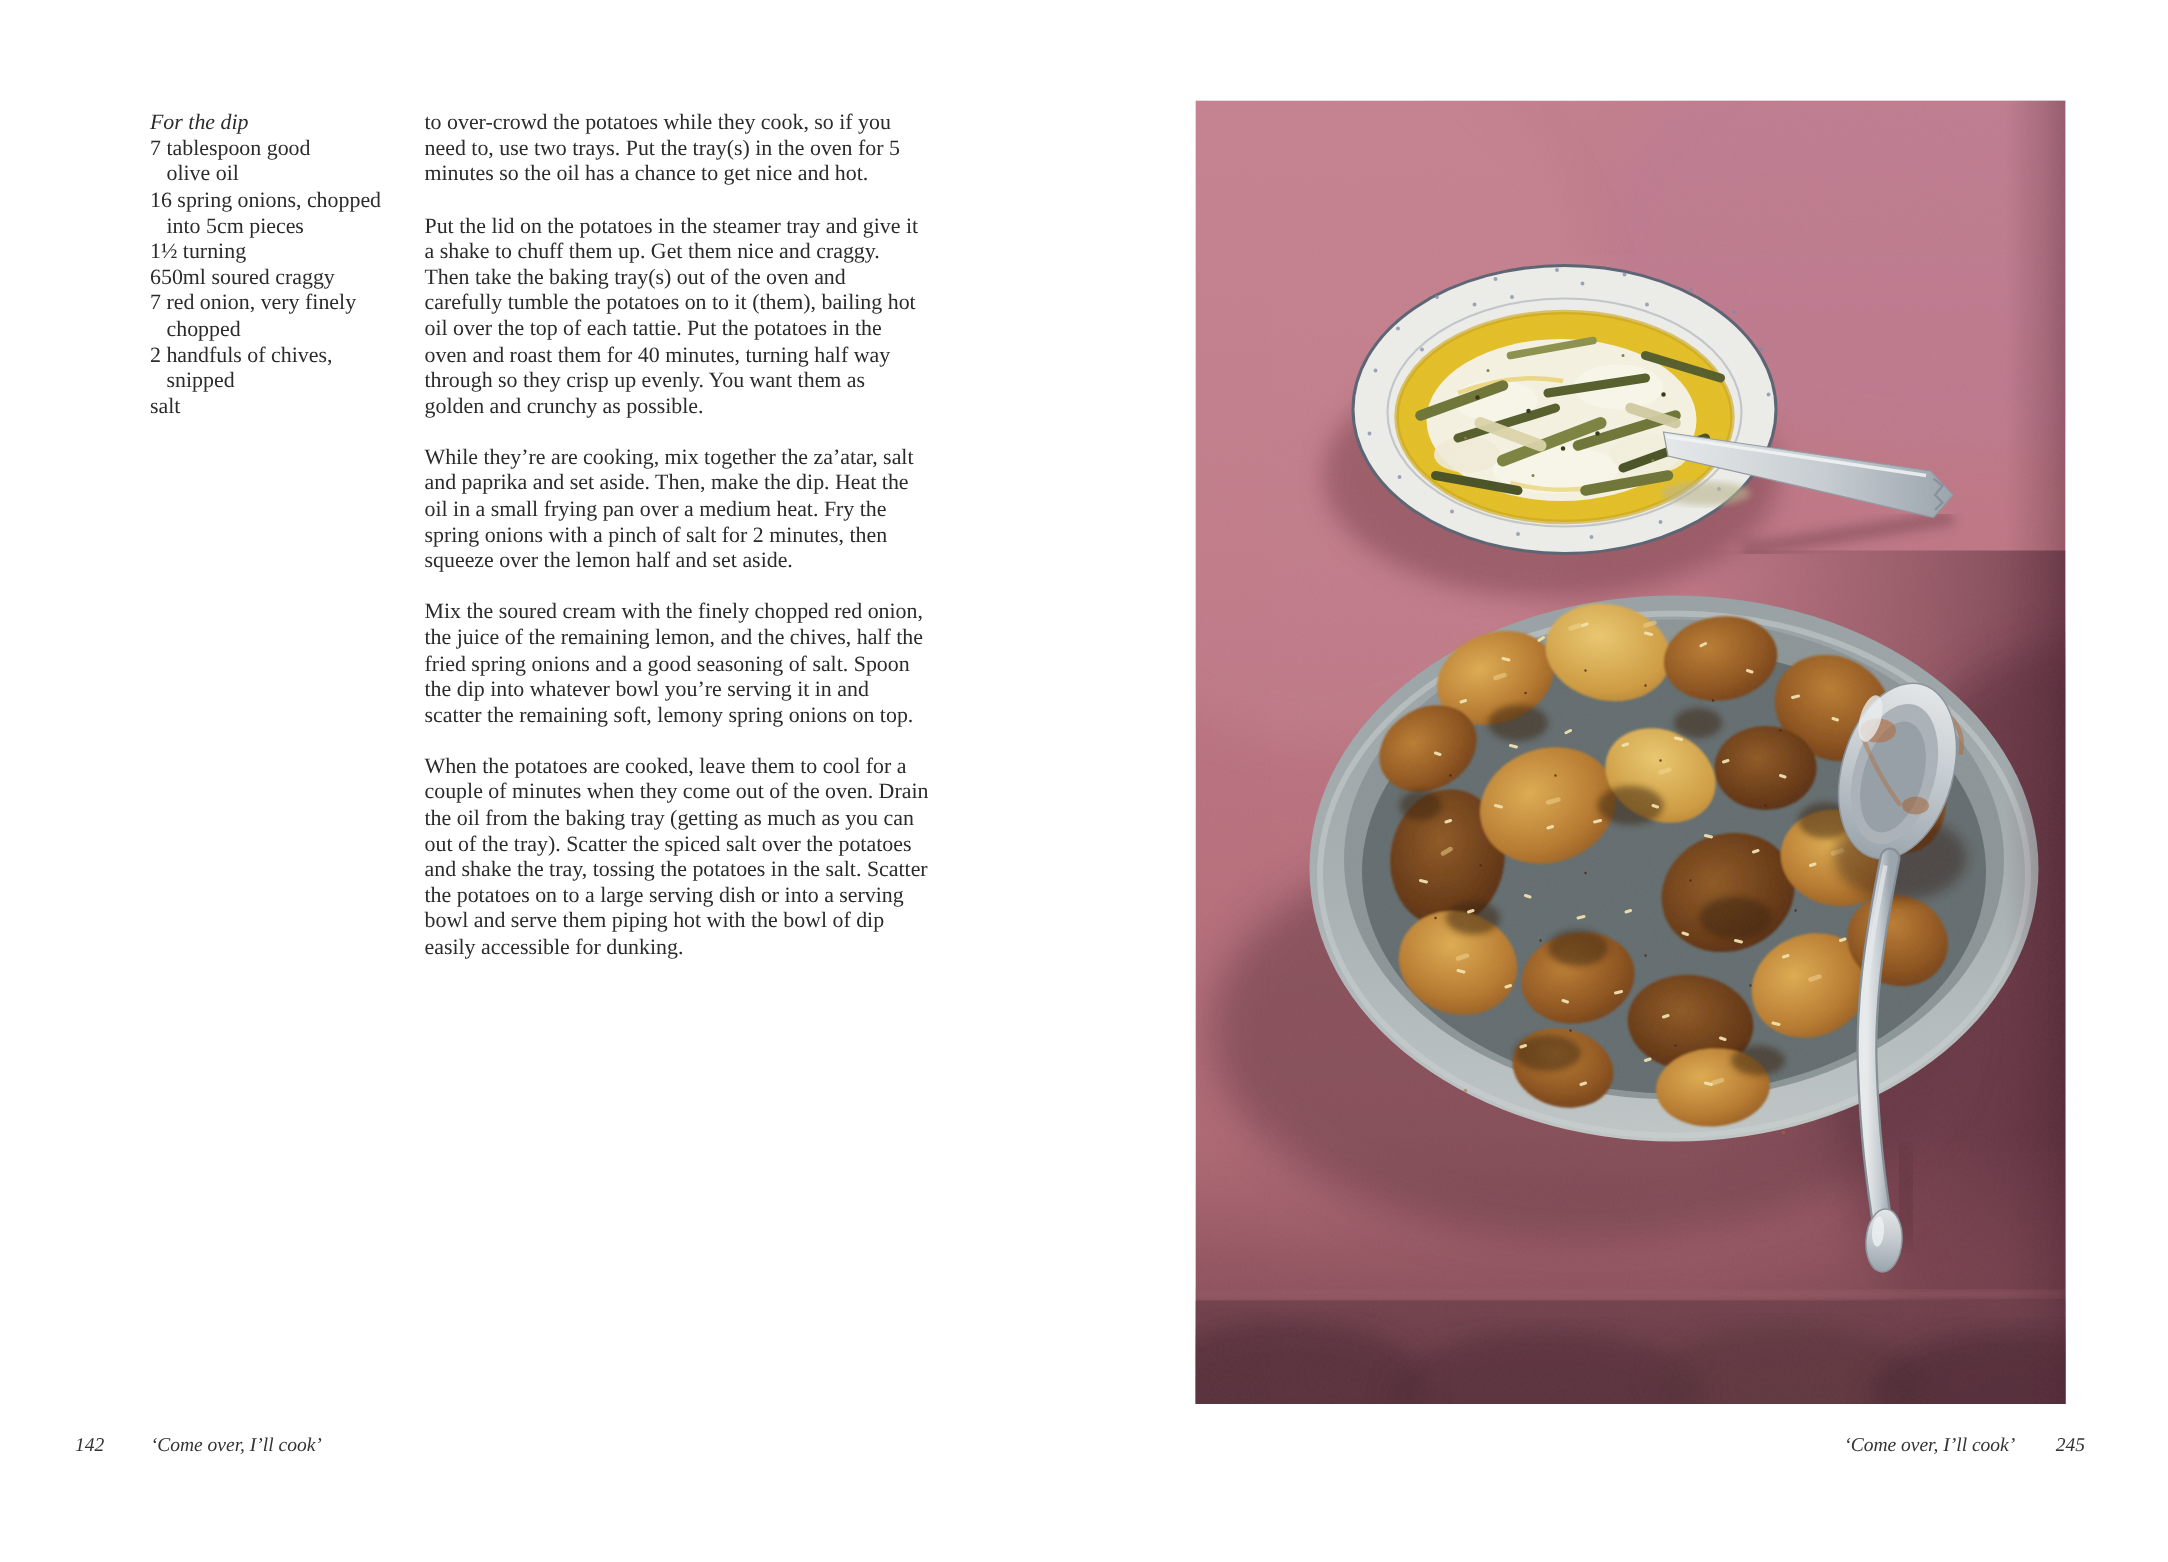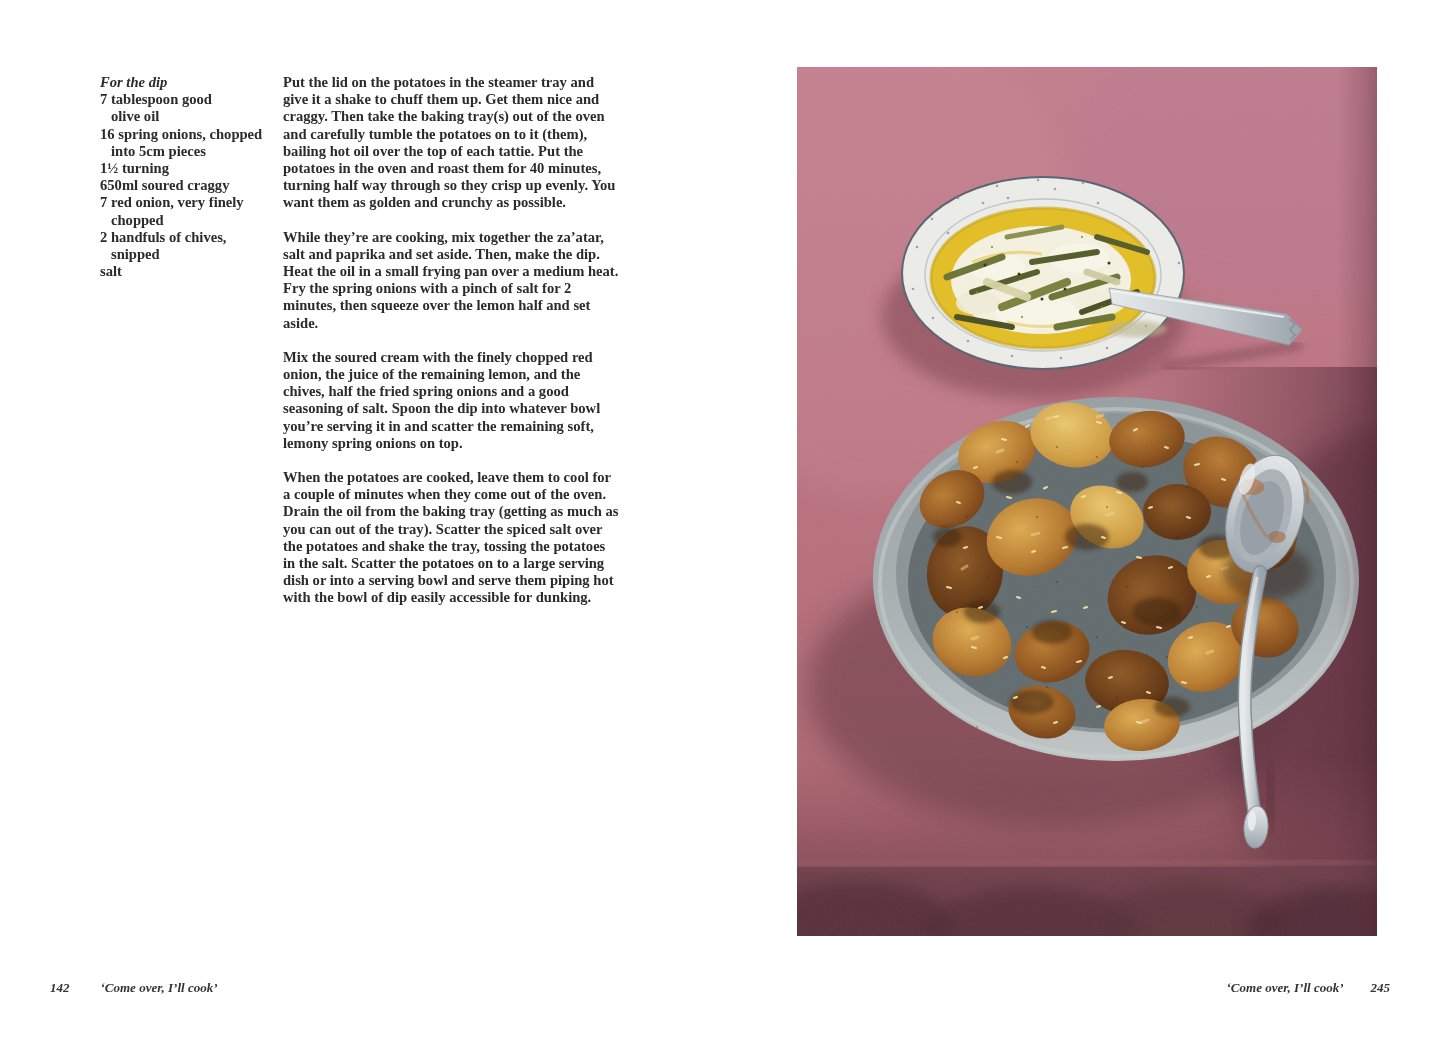--- a/index.html
+++ b/index.html
@@ -1,26 +1,26 @@
 <!DOCTYPE html>
 <html><head>
 <meta charset="utf-8">
 <style>
   html,body{margin:0;padding:0;background:#ffffff;}
   .spread{position:relative;width:1445px;height:1041px;background:#ffffff;overflow:hidden;
-          font-family:"Liberation Serif", serif;color:#2b2b2b;font-weight:bold;}
+          font-family:"Liberation Serif", serif;color:#2b2b2b;}
   .ingredients{position:absolute;left:100px;top:74px;width:186px;
                font-size:14.6px;line-height:17.2px;}
   .ing-line{white-space:nowrap;}
   .ing-line.indent{padding-left:11px;}
   .ing-line.italic{font-style:italic;}
   .instructions{position:absolute;left:283px;top:74px;width:336px;
                 font-size:14.6px;line-height:17.2px;text-align:left;}
   .instructions p{margin:0 0 17px 0;}
-  .footer{position:absolute;top:980px;font-size:13px;font-style:italic;color:#333;}
+  .footer{position:absolute;top:955px;font-size:13px;font-style:italic;color:#333;}
   .footer-left{left:50px;display:flex;gap:31px;}
   .footer-right{right:55px;display:flex;gap:27px;}
   figure.photo{position:absolute;left:797px;top:67px;width:580px;height:869px;margin:0;}
   figure.photo svg{display:block;}
 </style>
 </head>
 <body>
 
 <div class="spread">
 
@@ -47,20 +47,21 @@
 
         <div class="ing-line">2 handfuls of chives,</div>
 
         <div class="ing-line indent">snipped</div>
 
         <div class="ing-line">salt</div>
       </aside>
 
     <div class="instructions">
 
+        <p>to over-crowd the potatoes while they cook, so if you need to, use two trays. Put the tray(s) in the oven for 5 minutes so the oil has a chance to get nice and hot.</p>
 
         <p>Put the lid on the potatoes in the steamer tray and give it a shake to chuff them up. Get them nice and craggy. Then take the baking tray(s) out of the oven and carefully tumble the potatoes on to it (them), bailing hot oil over the top of each tattie. Put the potatoes in the oven and roast them for 40 minutes, turning half way through so they crisp up evenly. You want them as golden and crunchy as possible.</p>
 
         <p>While they’re are cooking, mix together the za’atar, salt and paprika and set aside. Then, make the dip. Heat the oil in a small frying pan over a medium heat. Fry the spring onions with a pinch of salt for 2 minutes, then squeeze over the lemon half and set aside.</p>
 
         <p>Mix the soured cream with the finely chopped red onion, the juice of the remaining lemon, and the chives, half the fried spring onions and a good seasoning of salt. Spoon the dip into whatever bowl you’re serving it in and scatter the remaining soft, lemony spring onions on top.</p>
 
         <p>When the potatoes are cooked, leave them to cool for a couple of minutes when they come out of the oven. Drain the oil from the baking tray (getting as much as you can out of the tray). Scatter the spiced salt over the potatoes and shake the tray, tossing the potatoes in the salt. Scatter the potatoes on to a large serving dish or into a serving bowl and serve them piping hot with the bowl of dip easily accessible for dunking.</p>
       </div>
 

